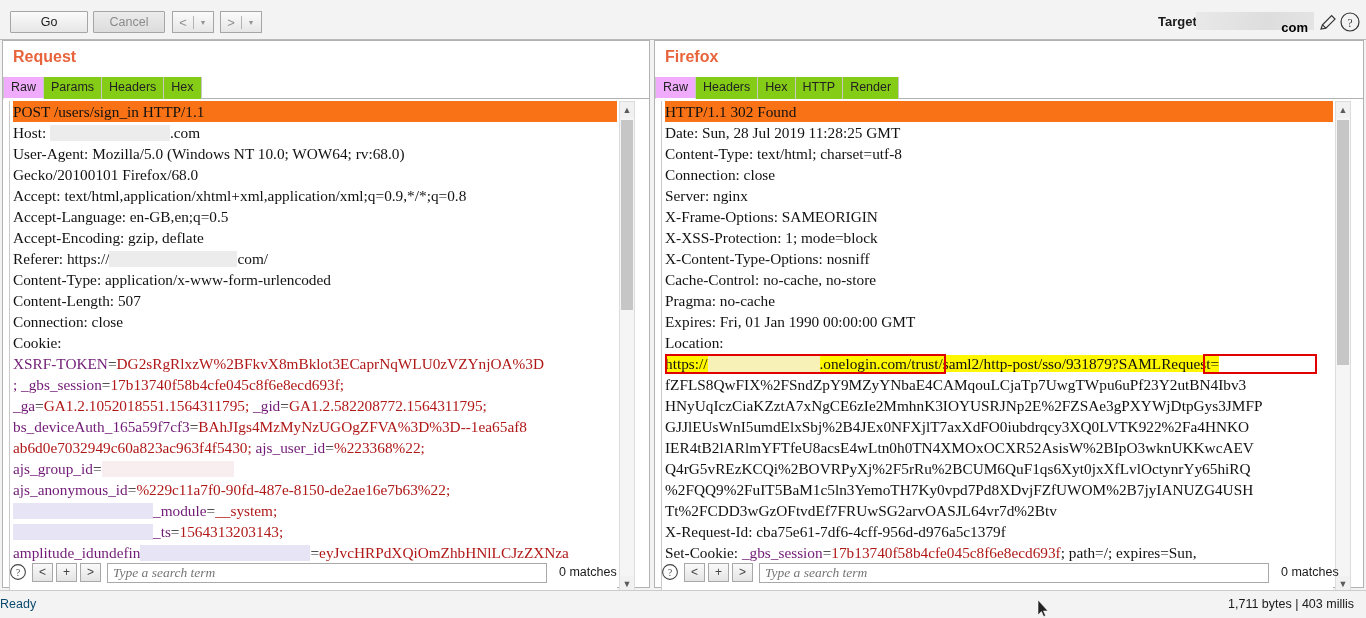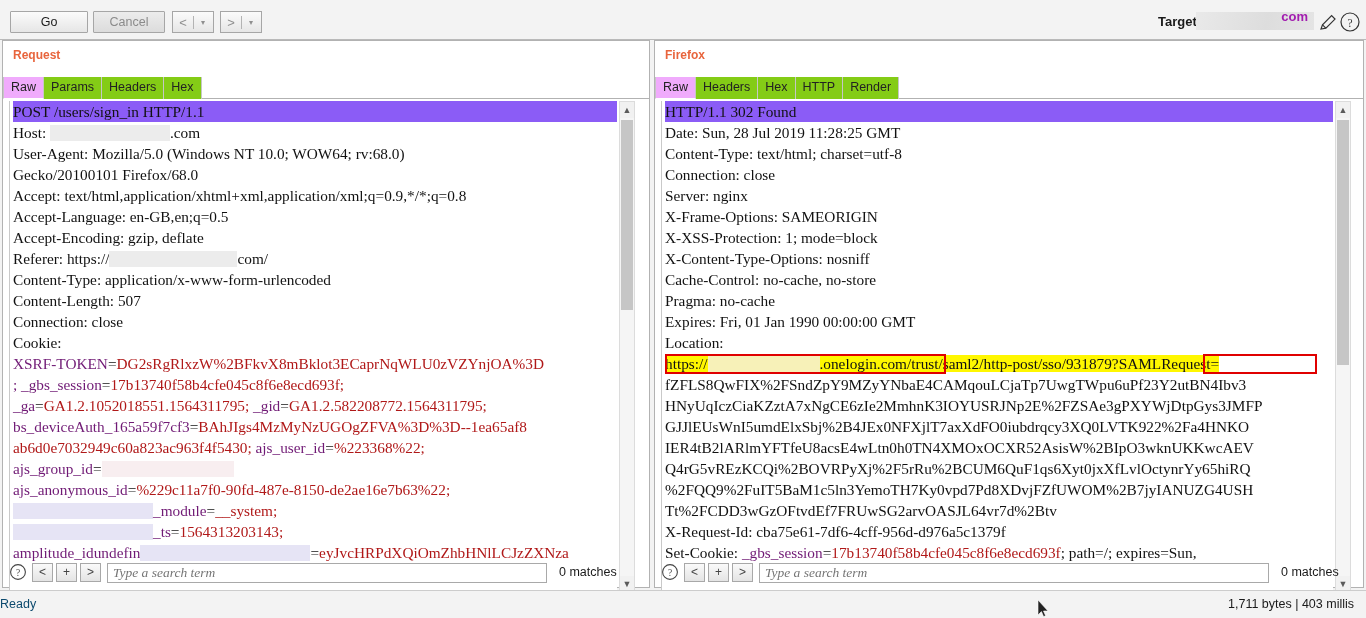--- a/index.html
+++ b/index.html
@@ -59,22 +59,22 @@
     position: absolute; right: 118px; top: 14px;
     font-size: 13px; font-weight: bold; color: #1a1a1a;
     white-space: nowrap;
   }
   #target-redaction {
     position: absolute; right: 52px; top: 12px;
     width: 118px; height: 18px;
     background: linear-gradient(100deg,#e9e9e9,#dddddd 60%,#e4e4e4);
   }
   #target-tld {
-    position: absolute; right: 58px; top: 9px;
-    font-size: 13px; font-weight: bold; color: #a21caf;
+    position: absolute; right: 58px; top: 20px;
+    font-size: 13px; font-weight: bold; color: #000000;
   }
   #pencil-icon {
     position: absolute; right: 28px; top: 12px; width: 20px; height: 20px;
     cursor: default;
   }
   #help-icon-top {
     position: absolute; right: 5px; top: 11px; width: 22px; height: 22px;
     cursor: default;
   }
 
@@ -82,21 +82,21 @@
   .panel {
     position: absolute; top: 40px; height: 548px;
     background: #ffffff;
     border: 1px solid #b2b2b2;
   }
   #request-panel  { left: 2px;   width: 648px; }
   #response-panel { left: 654px; width: 710px; }
 
   .panel-title {
     position: absolute; left: 10px; top: 7px;
-    font-size: 12px; font-weight: bold; color: #e8643c;
+    font-size: 16px; font-weight: bold; color: #e8643c;
     font-family: "Liberation Sans", sans-serif;
   }
 
   .tabbar {
     position: absolute; left: 0; top: 36px; width: 100%; height: 22px;
     border-bottom: 1px solid #b2b2b2;
     background: #ffffff;
   }
   .tab {
     position: relative; float: left;
@@ -124,21 +124,21 @@
     font-size: 15.3px;
     line-height: 21px;
     color: #111111;
     white-space: pre;
     padding-left: 3px;
   }
   #request-text  { width: 608px; height: 492px; }
   #response-text { width: 672px; height: 492px; }
 
   .row { height: 21px; position: relative; white-space: pre; }
-  .row.first-hl { background: #8b5cf6; }
+  .row.first-hl { background: #f97316; }
   .k  { color: #701a75; }
   .v  { color: #b01818; }
   .hl { background: #fff700; }
   .redact {
     display: inline-block;
     vertical-align: -3px;
     height: 16px;
     background: #ececec;
   }
   .redact.pink   { background: #f8eef0; }

